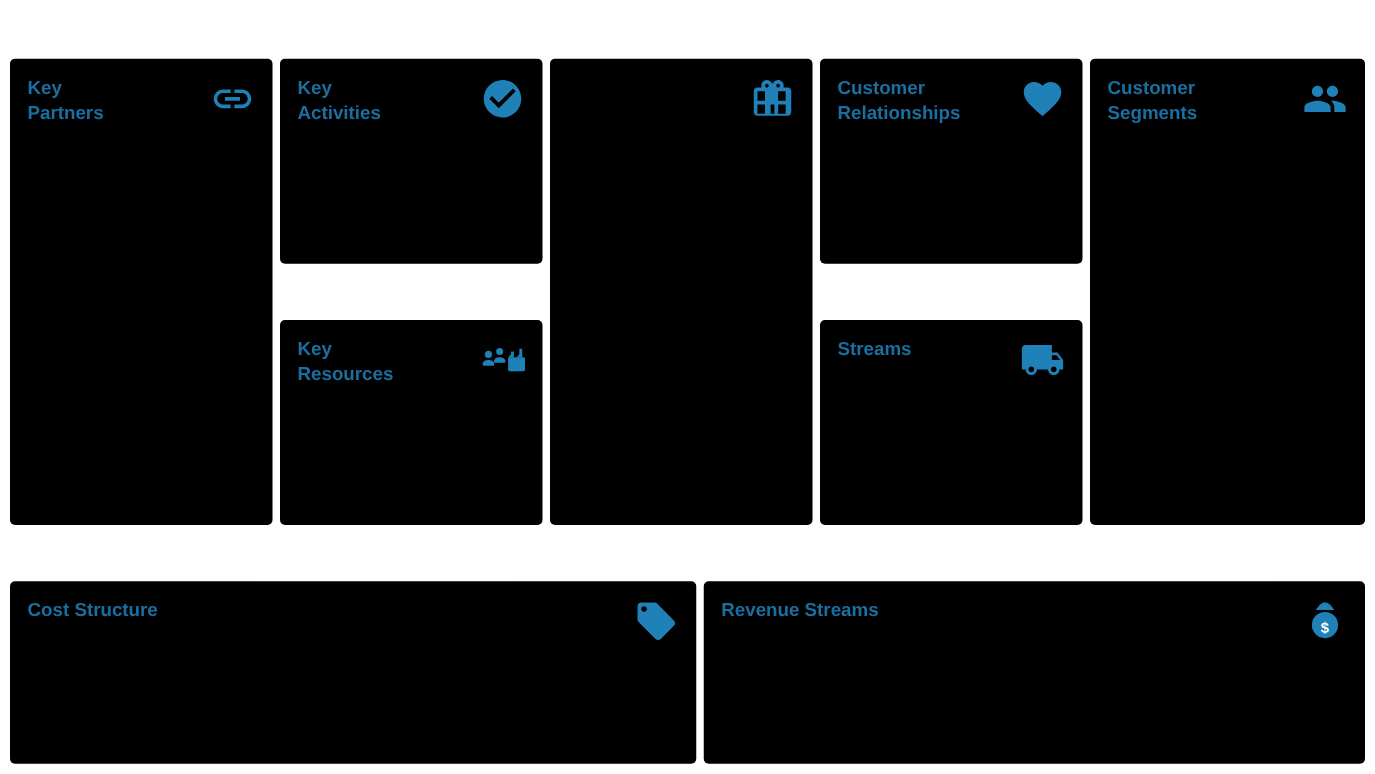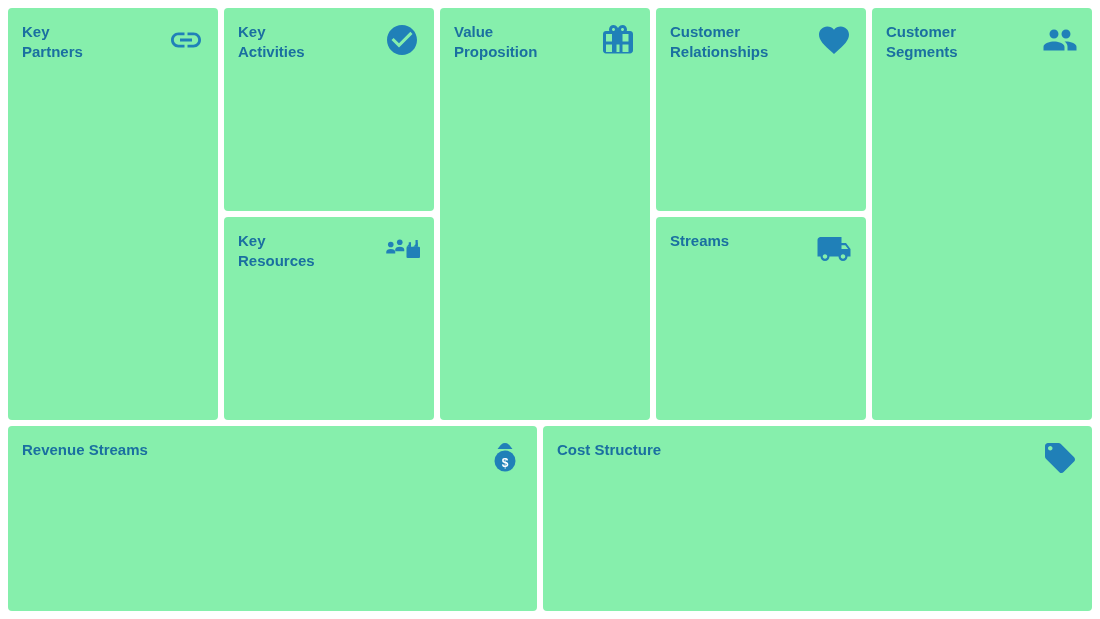--- a/index.html
+++ b/index.html
@@ -24,26 +24,27 @@
       gap: 6px;
       flex: 1;
     }
     .bottom-section {
       display: flex;
       flex-direction: row;
       gap: 6px;
       height: 185px;
     }
     .cell {
-      background: #86efac;
+      background: #000000;
       border-radius: 4px;
       padding: 14px 14px 10px 14px;
       position: relative;
       display: flex;
       flex-direction: column;
+      margin-top: 39px;
     }
     .cell-title {
       font-size: 15px;
       font-weight: bold;
       color: #1a6fa0;
       line-height: 1.3;
       max-width: 75%;
     }
     .cell-icon {
       position: absolute;
@@ -129,22 +130,20 @@
 
               <rect x="22" y="6" width="2" height="4"></rect>
               <rect x="28" y="4" width="2" height="6"></rect>
             </g>
           </svg>
         </span>
       </div>
     </div>
 
     <div class="cell col-value-prop">
-      <span class="cell-title" style="white-space:pre-line;">Value
-Proposition</span>
       <span class="cell-icon">
         <svg class="icon-svg" viewBox="0 0 24 24" xmlns="http://www.w3.org/2000/svg">
           <path d="M20 6h-2.18c.11-.33.18-.68.18-1 0-1.66-1.34-3-3-3-1.05 0-1.96.54-2.5 1.35l-.5.67-.5-.68C10.96 2.54 10.05 2 9 2 7.34 2 6 3.34 6 5c0 .32.07.67.18 1H4c-1.11 0-1.99.89-1.99 2L2 19c0 1.11.89 2 2 2h16c1.11 0 2-.89 2-2V8c0-1.11-.89-2-2-2zm-5-2c.55 0 1 .45 1 1s-.45 1-1 1-1-.45-1-1 .45-1 1-1zM9 4c.55 0 1 .45 1 1s-.45 1-1 1-1-.45-1-1 .45-1 1-1zm-1 16H4v-5h4v5zm0-7H4V8h4v5zm5 7h-2v-5h2v5zm2 0v-5h4v5h-4zm4-7h-4V8h4v5z"></path>
         </svg>
       </span>
     </div>
 
     <div class="col-customer-rel">
 
       <div class="cell cell-customer-rel">
@@ -174,35 +173,35 @@
         <svg class="icon-svg" viewBox="0 0 24 24" xmlns="http://www.w3.org/2000/svg">
           <path d="M16 11c1.66 0 2.99-1.34 2.99-3S17.66 5 16 5c-1.66 0-3 1.34-3 3s1.34 3 3 3zm-8 0c1.66 0 2.99-1.34 2.99-3S9.66 5 8 5C6.34 5 5 6.34 5 8s1.34 3 3 3zm0 2c-2.33 0-7 1.17-7 3.5V19h14v-2.5c0-2.33-4.67-3.5-7-3.5zm8 0c-.29 0-.62.02-.97.05 1.16.84 1.97 1.97 1.97 3.45V19h6v-2.5c0-2.33-4.67-3.5-7-3.5z"></path>
         </svg>
       </span>
     </div>
 
   </div>
 
   <div class="bottom-section">
 
+    <div class="cell cell-cost">
+      <span class="cell-title">Cost Structure</span>
+      <span class="cell-icon">
+        <svg class="icon-svg" viewBox="0 0 24 24" xmlns="http://www.w3.org/2000/svg">
+          <path d="M21.41 11.58l-9-9C12.05 2.22 11.55 2 11 2H4c-1.1 0-2 .9-2 2v7c0 .55.22 1.05.59 1.42l9 9c.36.36.86.58 1.41.58.55 0 1.05-.22 1.41-.59l7-7c.37-.36.59-.86.59-1.41 0-.55-.23-1.06-.59-1.42zM5.5 7C4.67 7 4 6.33 4 5.5S4.67 4 5.5 4 7 4.67 7 5.5 6.33 7 5.5 7z"></path>
+        </svg>
+      </span>
+    </div>
+
     <div class="cell cell-revenue">
       <span class="cell-title">Revenue Streams</span>
       <span class="cell-icon">
         <svg class="icon-svg" viewBox="0 0 24 24" xmlns="http://www.w3.org/2000/svg">
 
           <path d="M12 2C10 2 9 3.5 9 3.5L7 6h10l-2-2.5S14 2 12 2z"></path>
           <ellipse cx="12" cy="14" rx="7" ry="7"></ellipse>
           <text x="12" y="18" text-anchor="middle" fill="white" font-size="8" font-weight="bold" font-family="Arial">$</text>
         </svg>
       </span>
     </div>
 
-    <div class="cell cell-cost">
-      <span class="cell-title">Cost Structure</span>
-      <span class="cell-icon">
-        <svg class="icon-svg" viewBox="0 0 24 24" xmlns="http://www.w3.org/2000/svg">
-          <path d="M21.41 11.58l-9-9C12.05 2.22 11.55 2 11 2H4c-1.1 0-2 .9-2 2v7c0 .55.22 1.05.59 1.42l9 9c.36.36.86.58 1.41.58.55 0 1.05-.22 1.41-.59l7-7c.37-.36.59-.86.59-1.41 0-.55-.23-1.06-.59-1.42zM5.5 7C4.67 7 4 6.33 4 5.5S4.67 4 5.5 4 7 4.67 7 5.5 6.33 7 5.5 7z"></path>
-        </svg>
-      </span>
-    </div>
-
   </div>
 </div>
 
 </body></html>

